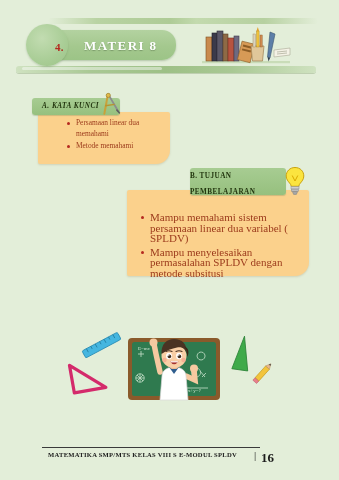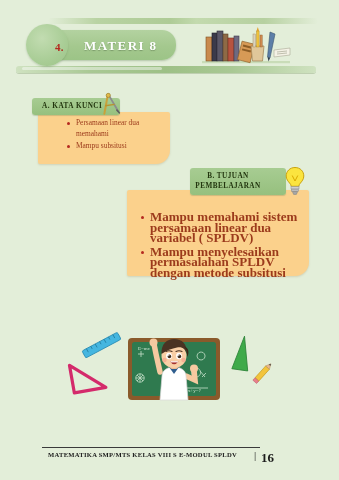--- a/index.html
+++ b/index.html
@@ -126,20 +126,21 @@
   }
   .tab-kk-label {
     position: absolute;
     left: 42px;
     top: 102px;
     font-size: 7.2px;
     font-weight: bold;
     color: #23360f;
     letter-spacing: .5px;
     font-family: "Liberation Serif", serif;
+    font-style: italic;
   }
   .compass {
     position: absolute;
     left: 96px;
     top: 92px;
     width: 28px;
     height: 24px;
   }
   .kk-list {
     position: absolute;
@@ -191,51 +192,50 @@
     border-radius: 3px;
     box-shadow: 0 1px 1px rgba(100,130,85,.3);
   }
   .tab-tp-l1, .tab-tp-l2 {
     position: absolute;
     font-size: 7.2px;
     font-weight: bold;
     color: #23360f;
     letter-spacing: .45px;
     font-family: "Liberation Serif", serif;
-    text-align: center;
+    text-align: left;
     width: 76px;
     left: 190px;
   }
   .tab-tp-l1 { top: 172px; }
-  .tab-tp-l2 { top: 182px; }
+  .tab-tp-l2 { top: 188px; }
   .bulb {
     position: absolute;
     left: 283px;
     top: 166px;
     width: 24px;
     height: 30px;
   }
   .tp-list {
     position: absolute;
     left: 140px;
     top: 212px;
     width: 165px;
     margin: 0;
     padding: 0;
     list-style: none;
   }
   .tp-list li {
     position: relative;
-    font-size: 13px;
+    font-size: 11px;
     line-height: 10.5px;
     color: #9c3b1c;
     padding-left: 10px;
     margin-bottom: 3px;
     font-family: "Liberation Serif", serif;
-    font-weight: bold;
   }
   .tp-list li:before {
     content: "";
     position: absolute;
     left: 1px;
     top: 4px;
     width: 3px;
     height: 3px;
     background: #b5291f;
     border-radius: 50%;
@@ -344,21 +344,21 @@
         <path d="M14 3 L21 20" stroke="#8d8d8d" stroke-width="1.8" stroke-linecap="round" fill="none"></path>
         <circle cx="13.5" cy="3.2" r="2.1" fill="#e0b94a" stroke="#97761f" stroke-width=".6"></circle>
         <path d="M9 13 L18.5 13" stroke="#b8932f" stroke-width="1.4"></path>
         <path d="M20 19 L22 22" stroke="#5f5f5f" stroke-width="1.6" stroke-linecap="round"></path>
       </g>
     </svg>
   </div>
 
   <ul class="kk-list">
     <li>Persamaan linear dua memahami</li>
-    <li>Mampu subsitusi</li>
+    <li>Metode memahami</li>
   </ul>
 
   <div class="panel-tp"></div>
   <div class="tab-tp"></div>
   <div class="tab-tp-l1">B. TUJUAN</div>
   <div class="tab-tp-l2">PEMBELAJARAN</div>
 
   <div class="bulb">
     <svg viewBox="0 0 24 30" width="24" height="30">
       <path d="M12 1.5 C6.8 1.5 3.2 5.3 3.2 10 C3.2 13.3 5.2 15.4 6.7 17.2

